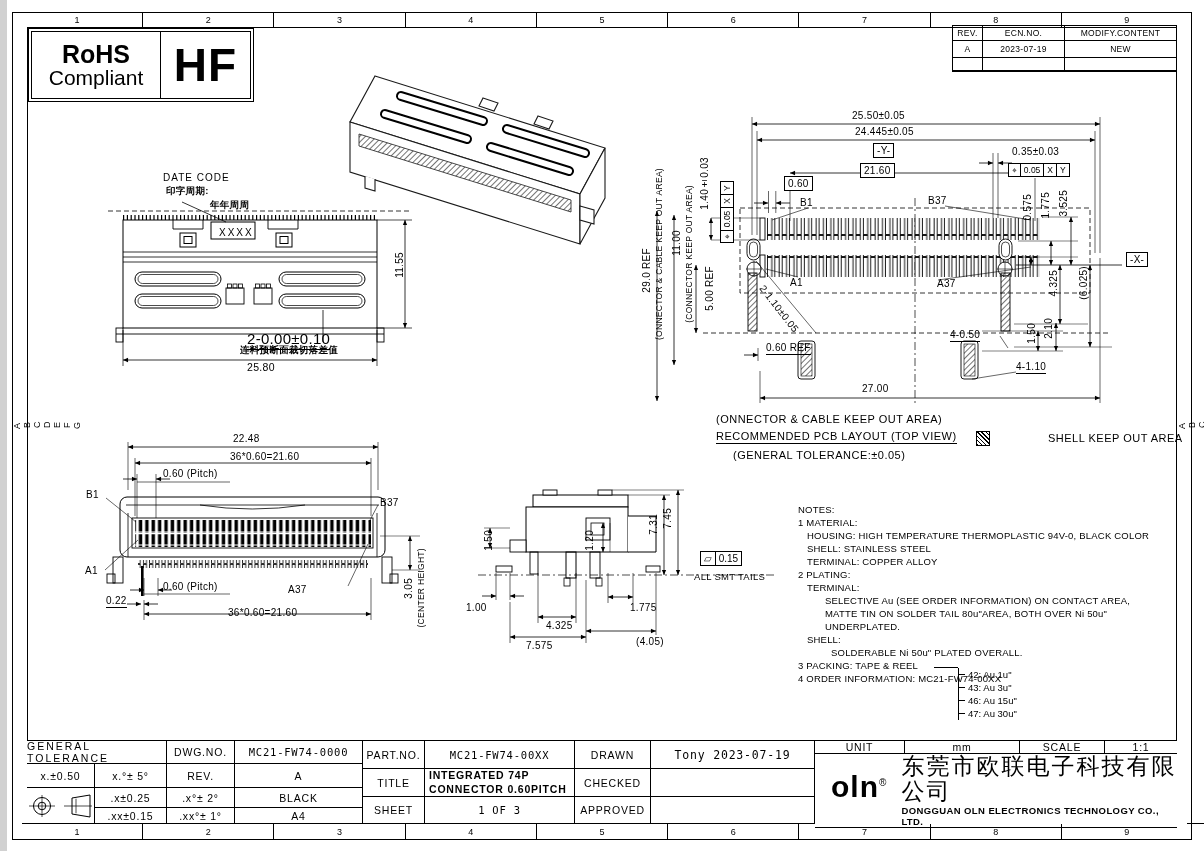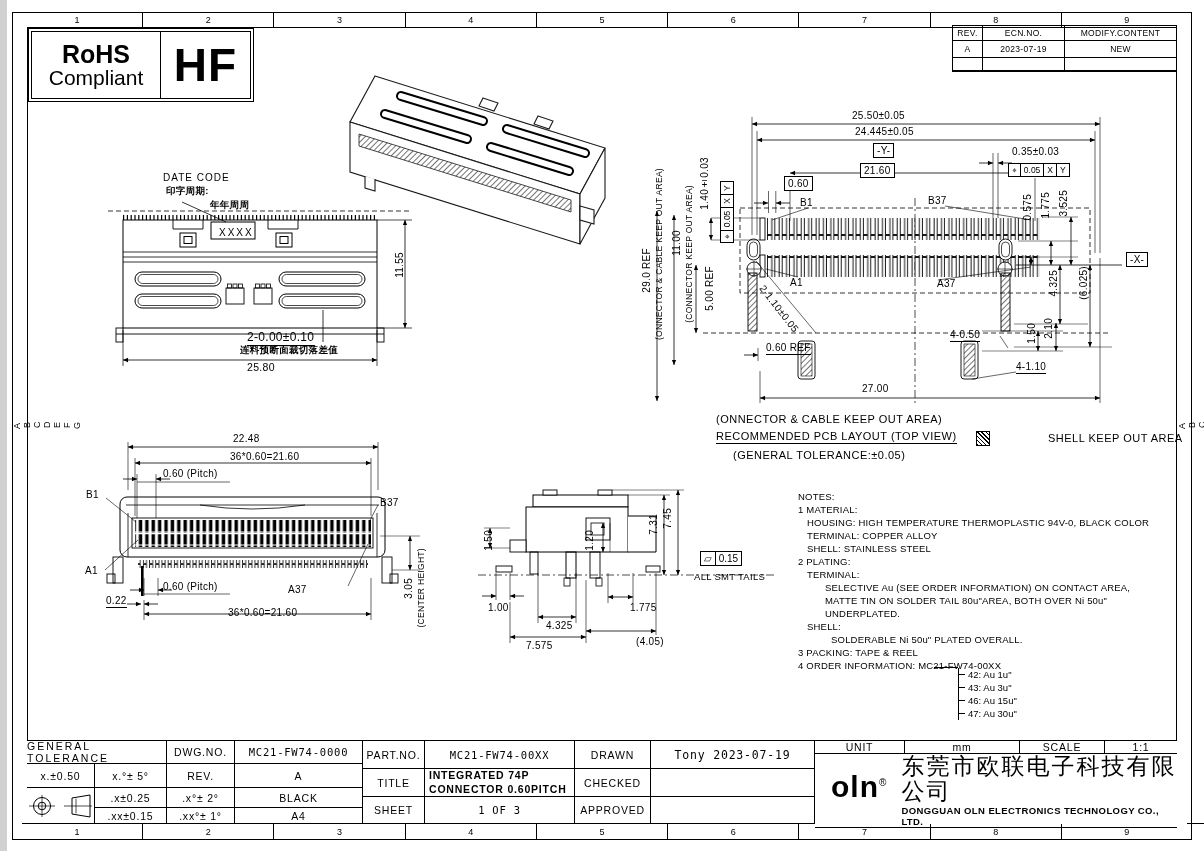--- a/index.html
+++ b/index.html
@@ -43,21 +43,21 @@
 
   
   .rev{position:absolute;left:952px;top:25px;width:225px;height:47px;
       border:1px solid #000;box-sizing:border-box;display:grid;
       grid-template-columns:30px 82px 1fr;grid-template-rows:15px 17px 1fr;}
   .rev div{border-right:1px solid #000;border-bottom:1px solid #000;
       display:flex;align-items:center;justify-content:center;font-size:8.5px;letter-spacing:.3px;}
   .rev div:nth-child(3n){border-right:none;}
 
   
-  .notes{position:absolute;left:798px;top:490px;width:370px;font-size:9.5px;line-height:13px;letter-spacing:.2px;}
+  .notes{position:absolute;left:798px;top:503px;width:370px;font-size:9.5px;line-height:13px;letter-spacing:.2px;}
   .notes .in1{padding-left:9px;}
   .notes .in2{padding-left:27px;}
   .notes .in3{padding-left:33px;}
   .opts{position:absolute;left:958px;top:668px;border-left:1px solid #000;font-size:9.5px;}
   .opts .row{display:flex;align-items:center;height:13px;}
   .opts .tick{width:6px;height:1px;background:#000;margin-right:3px;}
   .hstem{position:absolute;left:934px;top:667px;width:24px;height:1px;background:#000;}
 
   
   .hatchsw{position:absolute;left:976px;top:431px;width:12px;height:13px;border:1px solid #000;
@@ -231,21 +231,21 @@
     <line x1="297" y1="20" x2="297" y2="128" stroke-width="0.8" marker-start="url(#ar)" marker-end="url(#ar)"></line>
     <line x1="15" y1="130" x2="15" y2="166" stroke-width="0.7"></line>
     <line x1="269" y1="130" x2="269" y2="166" stroke-width="0.7"></line>
     <line x1="15" y1="160" x2="269" y2="160" stroke-width="0.8" marker-start="url(#ar)" marker-end="url(#ar)"></line>
   </svg>
   <span class="d" style="left:163px;top:172px;letter-spacing:1px;">DATE CODE</span>
   <span class="d cn" style="left:166px;top:186px;">印字周期:</span>
   <span class="d cn" style="left:166px;top:200px;margin-left:44px;">年年周周</span>
   <span class="d" style="left:219px;top:227px;letter-spacing:2px;">XXXX</span>
   <span class="d v" style="left:394px;top:252px;">11.55</span>
-  <span class="d ul" style="left:247px;top:331px;font-size:12px;">2-0.00±0.10</span>
+  <span class="d ul" style="left:247px;top:331px;font-size:15px;">2-0.00±0.10</span>
   <span class="d cn" style="left:240px;top:345px;">连料预断面裁切落差值</span>
   <span class="d" style="left:247px;top:362px;font-size:10.5px;">25.80</span>
 
   <svg width="510" height="320" style="left:648px;top:103px;" viewBox="0 0 510 320" fill="none" stroke="#000" stroke-width="0.9">
     <rect x="92" y="105" width="350" height="85" stroke-dasharray="5,3" stroke-width="0.8"></rect>
     <line x1="55" y1="230" x2="462" y2="230" stroke-dasharray="5,3" stroke-width="0.8"></line>
     <line x1="267" y1="95" x2="267" y2="300" stroke-dasharray="8,3,2,3" stroke-width="0.7"></line>
     <rect x="112" y="115" width="5" height="22"></rect>
     <rect x="119" y="115" width="273" height="22" fill="url(#pads)" stroke="none"></rect>
     <rect x="112" y="152" width="5" height="22"></rect>
@@ -458,40 +458,40 @@
     <line x1="178" y1="95" x2="178" y2="157" stroke-width="0.6"></line>
     <line x1="108" y1="153" x2="178" y2="153" stroke-width="0.8" marker-start="url(#ar)" marker-end="url(#ar)"></line>
     <line x1="132" y1="45" x2="132" y2="74" stroke-width="0.5"></line>
     <line x1="125" y1="45" x2="125" y2="74" stroke-width="0.8" marker-start="url(#ar)" marker-end="url(#ar)"></line>
     <line x1="150" y1="17" x2="192" y2="17" stroke-width="0.5"></line>
     <line x1="186" y1="17" x2="186" y2="97" stroke-width="0.8" marker-start="url(#ar)" marker-end="url(#ar)"></line>
     <line x1="134" y1="12" x2="206" y2="12" stroke-width="0.5"></line>
     <line x1="200" y1="12" x2="200" y2="97" stroke-width="0.8" marker-start="url(#ar)" marker-end="url(#ar)"></line>
   </svg>
   <span class="d v" style="left:483px;top:530px;">1.50</span>
-  <span class="d" style="left:488px;top:602px;">1.00</span>
+  <span class="d" style="left:466px;top:602px;">1.00</span>
   <span class="d" style="left:546px;top:620px;">4.325</span>
   <span class="d" style="left:526px;top:640px;">7.575</span>
   <span class="d" style="left:630px;top:602px;">1.775</span>
   <span class="d" style="left:636px;top:636px;">(4.05)</span>
   <span class="d v" style="left:584px;top:530px;">1.20</span>
   <span class="d v" style="left:648px;top:514px;">7.31</span>
   <span class="d v" style="left:662px;top:508px;">7.45</span>
   <div class="fcf" style="left:700px;top:551px;font-size:10px;">
     <span>▱</span>
       <span>0.15</span>
   </div>
   <span class="d" style="left:694px;top:572px;font-size:9.5px;">ALL SMT TAILS</span>
 
   <div class="notes">
     <div>NOTES:</div>
     <div>1 MATERIAL:</div>
     <div class="in1">HOUSING: HIGH TEMPERATURE THERMOPLASTIC 94V-0, BLACK COLOR</div>
+    <div class="in1">SHELL: STAINLESS STEEL</div>
     <div class="in1">TERMINAL: COPPER ALLOY</div>
-    <div class="in1">SHELL: STAINLESS STEEL</div>
     <div>2 PLATING:</div>
     <div class="in1">TERMINAL:</div>
     <div class="in2">SELECTIVE Au (SEE ORDER INFORMATION) ON CONTACT AREA,</div>
     <div class="in2">MATTE TIN ON SOLDER TAIL 80u"AREA, BOTH OVER Ni 50u" UNDERPLATED.</div>
     <div class="in1">SHELL:</div>
     <div class="in3">SOLDERABLE Ni 50u" PLATED OVERALL.</div>
     <div>3 PACKING: TAPE &amp; REEL</div>
     <div>4 ORDER INFORMATION: MC21-FW74-00XX</div>
   </div>
   <div class="hstem"></div>

